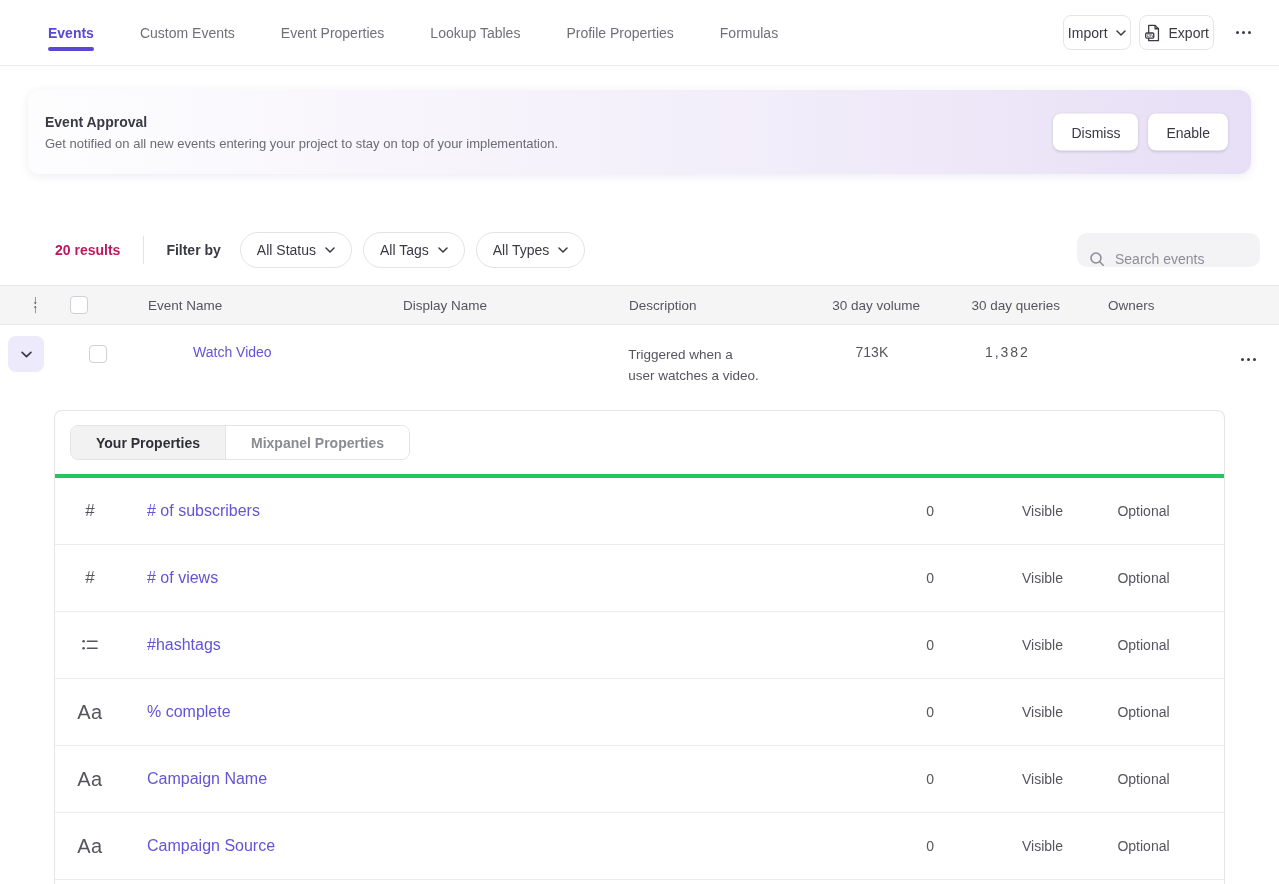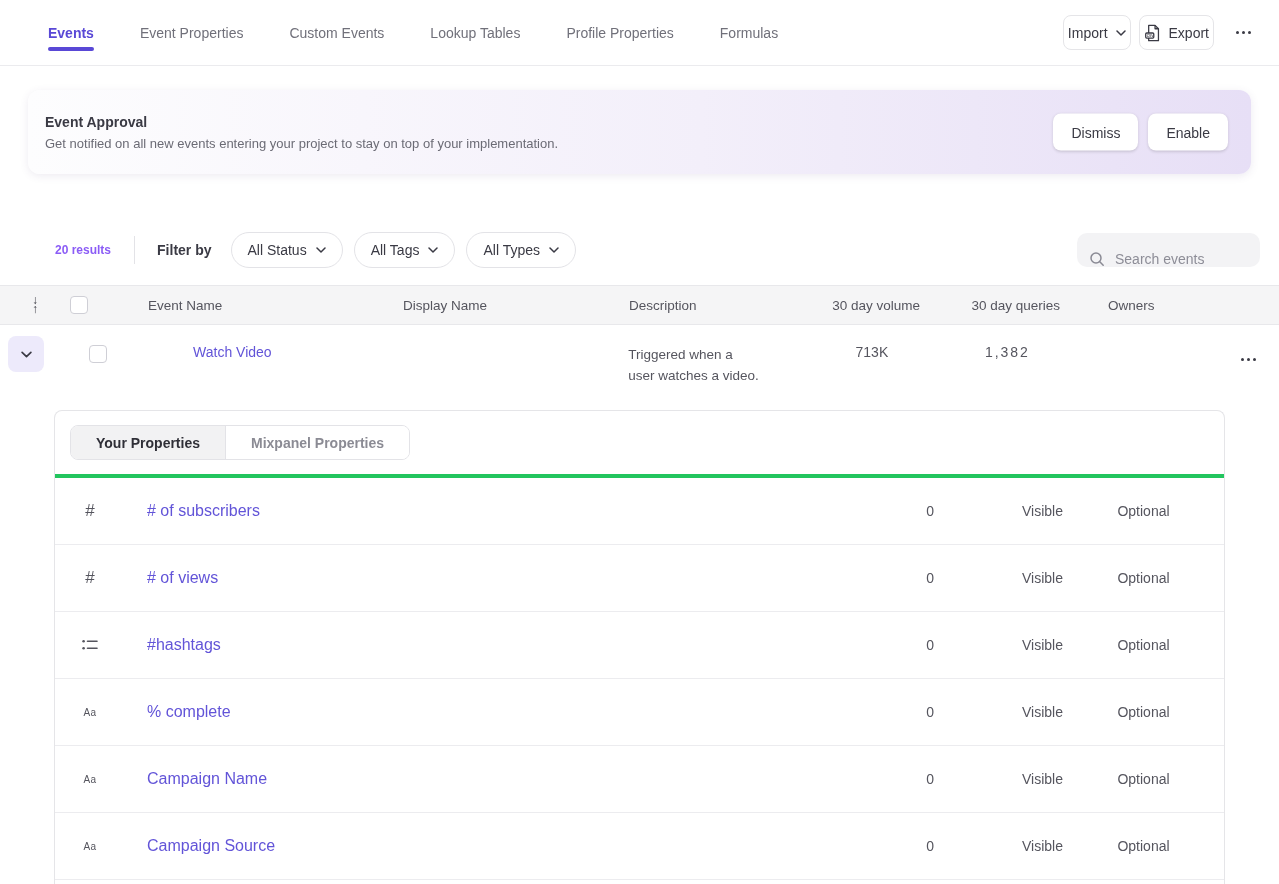--- a/index.html
+++ b/index.html
@@ -38,21 +38,21 @@
     box-shadow:0 2px 8px rgba(80,60,120,0.10);display:flex;flex-direction:column;justify-content:center;
     padding:0 260px 0 17px;}
   .banner h2{font-size:14px;font-weight:700;color:#3a3a44;margin-bottom:6px;}
   .banner p{font-size:13px;color:#6b6b75;}
   .banner-actions{position:absolute;right:23px;top:50%;transform:translateY(-50%);display:flex;gap:10px;}
   .banner-btn{height:37px;padding:0 18px;background:#fff;border-radius:8px;font-size:14px;
     font-weight:500;color:#3a3a44;box-shadow:0 1px 3px rgba(0,0,0,0.14);}
 
   
   .filter-row{display:flex;align-items:center;margin-top:58px;padding:0 19px 0 55px;height:36px;}
-  .results{font-size:12px;font-weight:700;color:#8b5cf6;}
+  .results{font-size:14px;font-weight:700;color:#be185d;}
   .vdiv{width:1px;height:28px;background:#e3e3e7;margin:0 22px 0 23px;}
   .filter-by{font-size:14px;font-weight:700;color:#3a3a44;margin-right:19px;}
   .pill{display:flex;align-items:center;gap:9px;height:36px;padding:0 16px;margin-right:11px;
     background:#fff;border:1px solid #e3e3e7;border-radius:18px;font-size:14px;font-weight:500;color:#3a3a44;}
   .pill svg,.btn svg.chev{color:#3a3a44;}
   .search{margin-left:auto;display:flex;align-items:flex-end;gap:10px;width:183px;height:34px;
     padding:0 12px;background:#f3f3f5;border-radius:10px;}
   .search input{border:none;outline:none;background:transparent;font-family:inherit;font-size:14px;
     color:#3a3a44;width:130px;}
   .search input::placeholder{color:#8d8d97;}
@@ -91,35 +91,35 @@
     background:#fff;height:500px;}
   .panel-tabbar{height:67px;display:flex;align-items:center;padding:0 15px;border-bottom:4px solid #22c55e;}
   .seg{display:flex;border:1px solid #e3e3e7;border-radius:8px;overflow:hidden;height:35px;}
   .seg-item{display:flex;align-items:center;padding:0 25px;font-size:14px;font-weight:700;
     color:#8b8b94;background:#fff;white-space:nowrap;}
   .seg-item.active{background:#f2f2f3;color:#2f2f37;border-right:1px solid #e3e3e7;}
   .prop-row{display:flex;align-items:center;height:67px;border-bottom:1px solid #ececef;
     padding-right:30px;font-size:14px;color:var(--text-med);}
   .cell-picon{width:70px;display:flex;justify-content:center;color:var(--text-med);}
   .prop-icon{font-size:17px;color:#55555e;display:flex;align-items:center;}
-  .prop-icon.aa{font-size:10px;letter-spacing:0.5px;text-align:right;}
+  .prop-icon.aa{font-size:20px;letter-spacing:0.5px;text-align:right;}
   .cell-pname{flex:1;padding-left:22px;}
   .prop-name{font-size:16px;color:var(--link);}
   .prop-zero{width:100px;text-align:right;margin-right:58px;}
   .prop-visible{width:101px;text-align:center;cursor:pointer;}
   .prop-optional{width:101px;text-align:center;cursor:pointer;}
 </style>
 </head>
 <body>
 
 <div class="nav">
   <div class="tabs">
     <div class="tab active">Events</div>
+    <div class="tab">Custom Events</div>
     <div class="tab">Event Properties</div>
-    <div class="tab">Custom Events</div>
     <div class="tab">Lookup Tables</div>
     <div class="tab">Profile Properties</div>
     <div class="tab">Formulas</div>
   </div>
   <div class="nav-right">
     <button class="btn">
       <span>Import</span>
       <svg class="chev" width="10" height="6" viewBox="0 0 10 6" fill="none" stroke="currentColor" stroke-width="1.5" stroke-linecap="round" stroke-linejoin="round">
           <path d="M1 1 L5 5 L9 1"></path>
         </svg>

